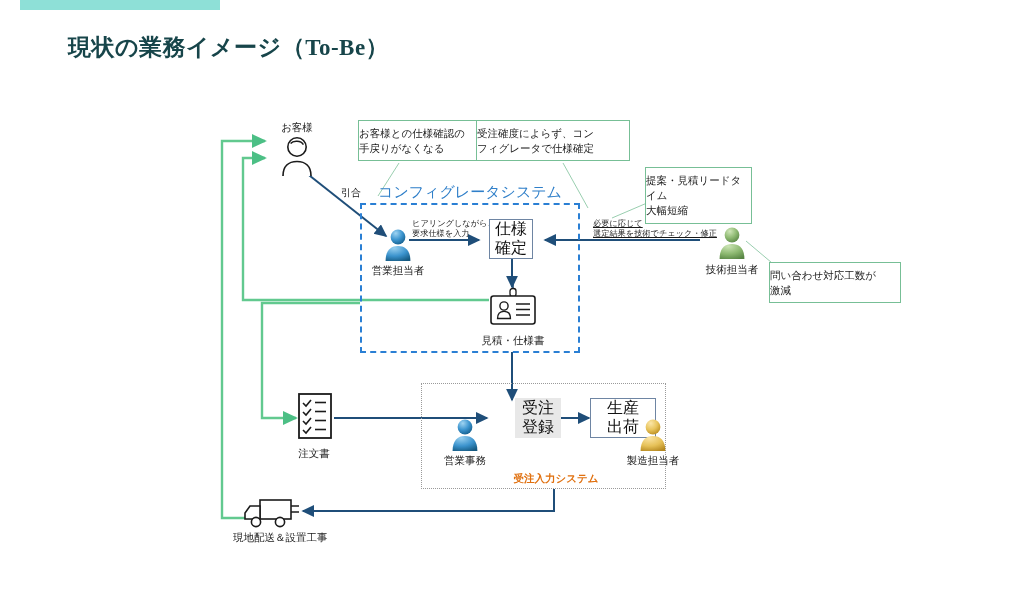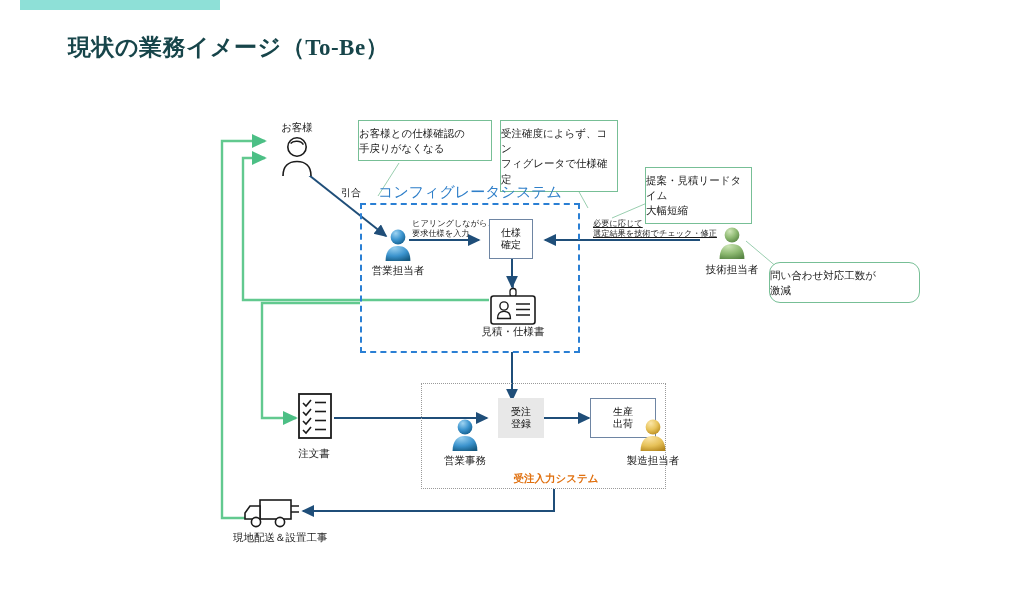--- a/index.html
+++ b/index.html
@@ -48,21 +48,21 @@
   }
   .sys-title-order{
     position:absolute;left:556px;top:472px;transform:translateX(-50%);
     font-size:10.5px;font-weight:700;color:#e0700f;white-space:nowrap;
   }
 
   
   .pbox{
     position:absolute;box-sizing:border-box;display:flex;flex-direction:column;
     align-items:center;justify-content:center;
-    font-size:10px;line-height:1.18;color:#111;text-align:center;
+    font-size:16px;line-height:1.18;color:#111;text-align:center;
   }
   .pbox.white{background:#ffffff;border:1.2px solid #6e85a3;}
   .pbox.gray{background:#e8e8e8;border:none;}
 
   
   .avatar{position:absolute;width:30px;height:34px;}
 
   
   .icon-wrap{position:absolute;}
 </style>
@@ -109,29 +109,29 @@
     <path d="M399,163 L378,196" fill="none" stroke="#8dc8a6" stroke-width="0.9"></path>
     <path d="M563,163 L588,208" fill="none" stroke="#8dc8a6" stroke-width="0.9"></path>
     <path d="M647,203 L612,218" fill="none" stroke="#8dc8a6" stroke-width="0.9"></path>
     <path name="engineer-leader" d="M746,241 L778,268" fill="none" stroke="#8dc8a6" stroke-width="0.9"></path>
   </svg>
 
   <div class="callout" style="left:358px;top:120px;width:134px;">
     <div>お客様との仕様確認の</div>
     <div>手戻りがなくなる</div>
   </div>
-  <div class="callout" style="left:500px;top:120px;width:118px;">
+  <div class="callout" style="left:476px;top:120px;width:154px;">
     <div>受注確度によらず、コン</div>
     <div>フィグレータで仕様確定</div>
   </div>
   <div class="callout" style="left:645px;top:167px;width:107px;">
     <div>提案・見積リードタイム</div>
     <div>大幅短縮</div>
   </div>
-  <div class="callout" style="left:769px;top:262px;width:151px;border-radius:11px;">
+  <div class="callout" style="left:769px;top:262px;width:132px;">
     <div>問い合わせ対応工数が</div>
     <div>激減</div>
   </div>
 
   <div class="frame-config"></div>
   <div class="sys-title-config">コンフィグレータシステム</div>
 
   <div class="frame-order"></div>
   <div class="sys-title-order">受注入力システム</div>
 
@@ -206,38 +206,38 @@
       <path d="M26,0 L26,5" stroke="#1f4e79" stroke-width="1.6" fill="none"></path>
       <rect x="23" y="4.5" width="6" height="8" rx="2.6" fill="#ffffff" stroke="#1b1b1b" stroke-width="1.3"></rect>
       <rect x="4" y="12" width="44" height="28" rx="2.5" fill="#ffffff" stroke="#1b1b1b" stroke-width="1.6"></rect>
       <circle cx="17" cy="22" r="4.1" fill="#ffffff" stroke="#1b1b1b" stroke-width="1.4"></circle>
       <path d="M10.6,34.5 C10.6,29.6 13.5,27.4 17,27.4 C20.5,27.4 23.4,29.6 23.4,34.5 Z" fill="#ffffff" stroke="#1b1b1b" stroke-width="1.4"></path>
       <line x1="29" y1="20" x2="43" y2="20" stroke="#1b1b1b" stroke-width="1.5"></line>
       <line x1="29" y1="25.5" x2="43" y2="25.5" stroke="#1b1b1b" stroke-width="1.5"></line>
       <line x1="29" y1="31" x2="43" y2="31" stroke="#1b1b1b" stroke-width="1.5"></line>
     </svg>
   </div>
-  <div class="lbl c" style="left:513px;top:325px;">見積・仕様書</div>
+  <div class="lbl c" style="left:513px;top:334px;">見積・仕様書</div>
 
   <div class="icon-wrap" style="left:296px;top:392px;width:38px;height:50px;">
     <svg width="38" height="50" viewBox="0 0 38 50">
       <rect x="3" y="2" width="32" height="44" fill="#ffffff" stroke="#1b1b1b" stroke-width="1.8"></rect>
       <path d="M7,11 l3,3 l5,-6" fill="none" stroke="#1b1b1b" stroke-width="1.6"></path>
       <line x1="19" y1="10.5" x2="30" y2="10.5" stroke="#1b1b1b" stroke-width="1.6"></line>
       <path d="M7,20 l3,3 l5,-6" fill="none" stroke="#1b1b1b" stroke-width="1.6"></path>
       <line x1="19" y1="19.5" x2="30" y2="19.5" stroke="#1b1b1b" stroke-width="1.6"></line>
       <path d="M7,29 l3,3 l5,-6" fill="none" stroke="#1b1b1b" stroke-width="1.6"></path>
       <line x1="19" y1="28.5" x2="30" y2="28.5" stroke="#1b1b1b" stroke-width="1.6"></line>
       <path d="M7,38 l3,3 l5,-6" fill="none" stroke="#1b1b1b" stroke-width="1.6"></path>
       <line x1="19" y1="37.5" x2="30" y2="37.5" stroke="#1b1b1b" stroke-width="1.6"></line>
     </svg>
   </div>
   <div class="lbl c" style="left:314px;top:447px;">注文書</div>
 
-  <div class="pbox gray" style="left:498px;top:398px;width:46px;height:40px;">
+  <div class="pbox gray" style="left:515px;top:398px;width:46px;height:40px;">
     <span>受注</span>
     <span>登録</span>
   </div>
 
   <div class="avatar" style="left:450px;top:418px;">
     <svg width="30" height="34" viewBox="0 0 30 34">
       <circle cx="15" cy="9" r="7.4" fill="url(#gb-head)"></circle>
       <path d="M2.6,33 C2.6,22.5 7.6,18 15,18 C22.4,18 27.4,22.5 27.4,33 Z" fill="url(#gb-body)"></path>
     </svg>
   </div>

